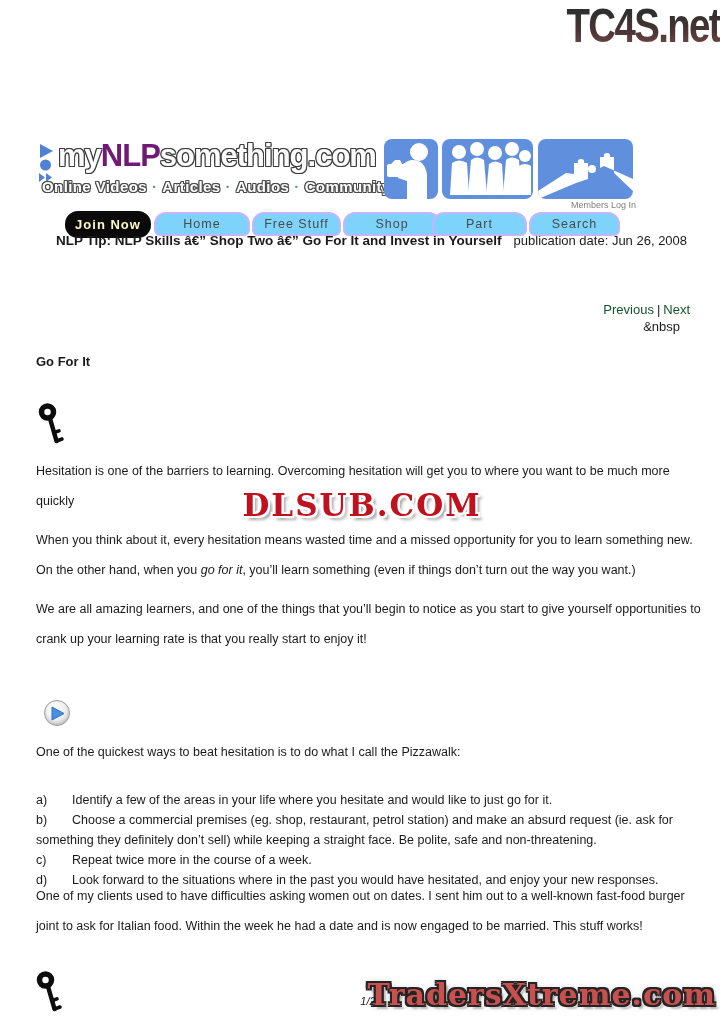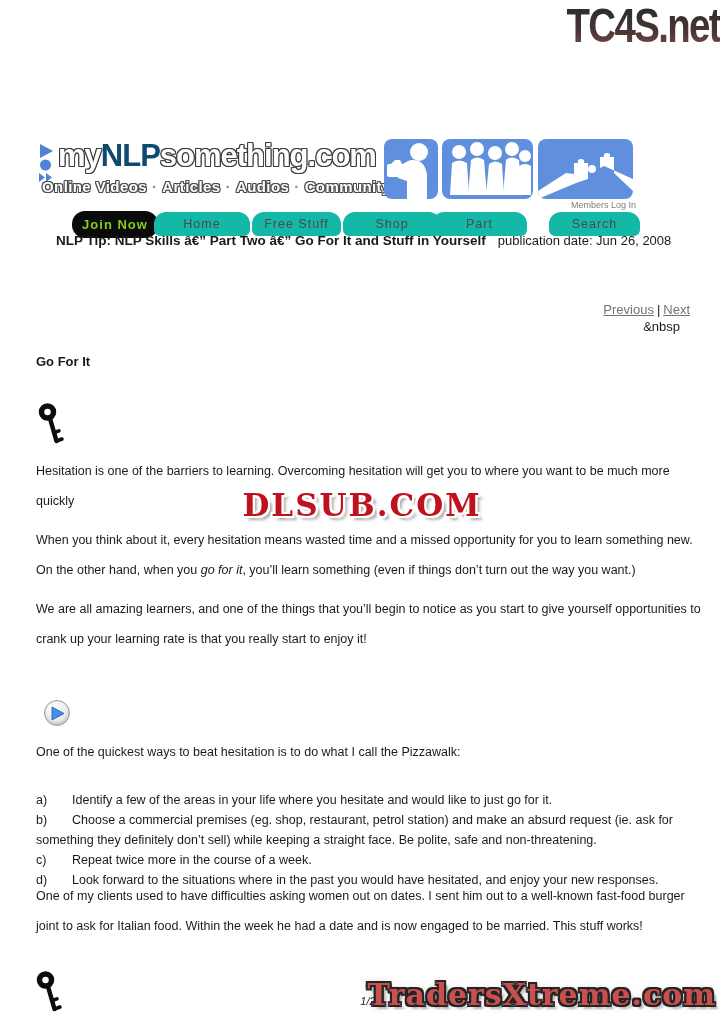--- a/index.html
+++ b/index.html
@@ -36,59 +36,59 @@
 
   
   #logo-icon { left:36px; top:144px; width:22px; height:40px; }
   #logo-text { left:58px; top:138px; font-size:31px; font-weight:bold; letter-spacing:-1px; white-space:nowrap; }
   .lt-outline {
     color:#fdfdfd;
     text-shadow:-1px -1px 0 #3d3d3d, 0 -1px 0 #3d3d3d, 1px -1px 0 #3d3d3d,
                 -1px 0 0 #3d3d3d, 1px 0 0 #3d3d3d,
                 -1px 1px 0 #3d3d3d, 0 1px 0 #3d3d3d, 1px 1px 0 #3d3d3d;
   }
-  .lt-blue { color:#0c4a6e; }
+  .lt-blue { color:#701a75; }
   #tagline { left:42px; top:178px; font-size:15px; font-weight:bold; letter-spacing:.4px; white-space:nowrap;
     color:#fdfdfd;
     text-shadow:-1px -1px 0 #4c4c4c, 0 -1px 0 #4c4c4c, 1px -1px 0 #4c4c4c,
                 -1px 0 0 #4c4c4c, 1px 0 0 #4c4c4c,
                 -1px 1px 0 #4c4c4c, 0 1px 0 #4c4c4c, 1px 1px 0 #4c4c4c;
   }
   .tag-dot { color:#5d8edc; padding:0 5px; text-shadow:none; font-weight:bold; }
 
   .tile { top:139px; height:60px; background:#6090dd; border-radius:8px; overflow:hidden; }
   #tile-1 { left:384px; width:54px; }
   #tile-2 { left:442px; width:91px; }
   #tile-3 { left:538px; width:95px; }
   #members { top:200px; right:88px; font-size:9px; color:#7f7f7f; }
 
   
   .tab {
-    top:212px; height:24px; background:#14b8a6; border:2px solid #14b8a6;
+    top:212px; height:24px; background:#7dd3fc; border:2px solid #c4b5fd;
     border-radius:12px 12px 6px 6px; text-align:center; line-height:20px;
     font-size:12.5px; color:#4a4a4a; letter-spacing:1px; cursor:pointer;
   }
   #tab-join {
-    top:211px; left:72px; width:86px; height:27px; background:#0a0a0a; border:none;
-    border-radius:13px; color:#84cc16; font-weight:bold; font-size:13px; line-height:27px;
+    top:211px; left:65px; width:86px; height:27px; background:#0a0a0a; border:none;
+    border-radius:13px; color:#fef9c3; font-weight:bold; font-size:13px; line-height:27px;
     text-align:center; letter-spacing:1px; cursor:pointer; position:absolute;
   }
   #tab-home   { left:154px; width:96px; }
   #tab-free   { left:252px; width:89px; }
   #tab-shop   { left:343px; width:98px; }
   #tab-forum  { left:432px; width:95px; }
-  #tab-search { left:529px; width:91px;margin-left:20px; }
+  #tab-search { left:529px; width:91px; }
 
   
   #title-row { left:56px; top:233px; white-space:nowrap; z-index:3; font-size:13.5px; }
   #title-row .t-bold { font-weight:bold; }
   #title-row .t-date { font-weight:normal; font-size:13px; margin-left:12px; }
 
   #pager { top:302px; right:34px; font-size:13px; }
-  #pager a { color:#737373; text-decoration:underline; cursor:pointer; }
+  #pager a { color:#14532d; cursor:pointer; }
   #pager .sep { color:#1a1a1a; padding:0 3px; }
   #stray-nbsp { top:319px; right:44px; font-size:13px; }
 
   #heading { left:36px; top:354px; font-size:13px; font-weight:bold; }
 
   .body-text { left:36px; width:688px; font-size:12.5px; line-height:30px; white-space:pre-line; }
   #p1 { top:456px; }
   #p2 { top:525px; }
   #p2 em { font-style:italic; }
   #p3 { top:594px; }
@@ -170,21 +170,21 @@
   <div class="abs" id="members">Members Log In</div>
 
   <div class="abs" id="tab-join">Join Now</div>
   <div class="abs tab" id="tab-home">Home</div>
   <div class="abs tab" id="tab-free">Free Stuff</div>
   <div class="abs tab" id="tab-shop">Shop</div>
   <div class="abs tab" id="tab-forum">Part</div>
   <div class="abs tab" id="tab-search">Search</div>
 
   <div class="abs" id="title-row">
-    <span class="t-bold">NLP Tip: NLP Skills â€” Part Two â€” Go For It and Stuff in Yourself</span><span class="t-date">publication date: Jun 26, 2008</span>
+    <span class="t-bold">NLP Tip: NLP Skills â€” Shop Two â€” Go For It and Invest in Yourself</span><span class="t-date">publication date: Jun 26, 2008</span>
   </div>
 
   <div class="abs" id="pager">
     <a>Previous</a><span class="sep">|</span><a>Next</a>
   </div>
   <div class="abs" id="stray-nbsp">&amp;nbsp</div>
 
   <div class="abs" id="heading">Go For It</div>
 
   <svg class="abs key-icon" id="key-1" viewBox="0 0 27 44">

